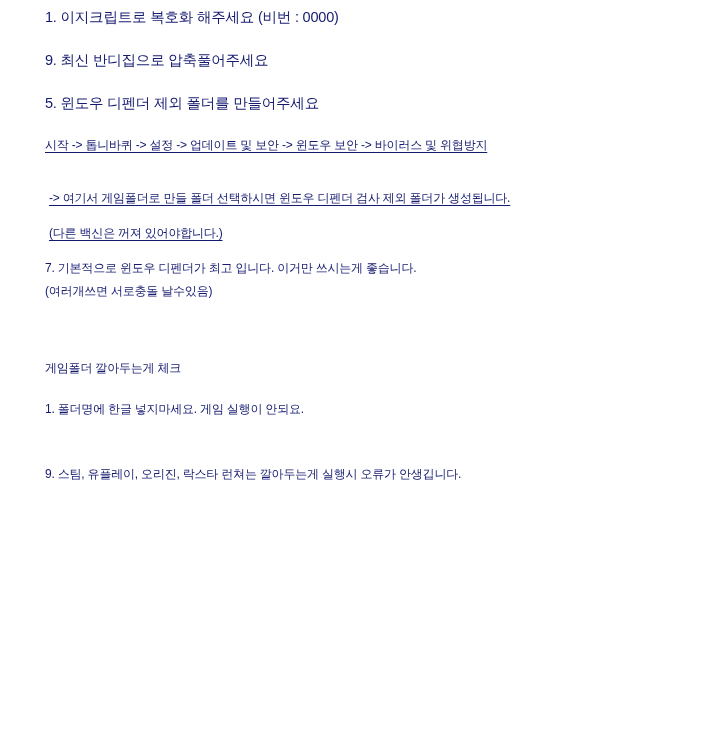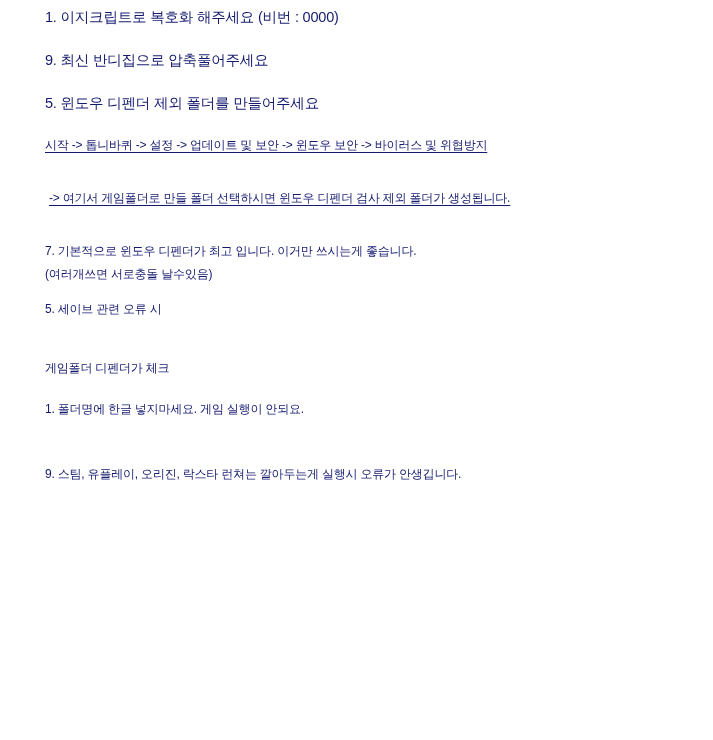--- a/index.html
+++ b/index.html
@@ -57,36 +57,36 @@
   <div class="gap-l"></div>
 
   <div class="line navy s14 underline">시작 -&gt; 톱니바퀴 -&gt; 설정 -&gt; 업데이트 및 보안 -&gt; 윈도우 보안 -&gt; 바이러스 및 위협방지</div>
   <div class="gap-m"></div>
 
   <div class="gap-m"></div>
 
   <div class="line navy s14 underline indent1">-&gt; 여기서 게임폴더로 만들 폴더 선택하시면 윈도우 디펜더 검사 제외 폴더가 생성됩니다.</div>
   <div class="gap-m"></div>
 
+  <div class="line navy s14 underline indent1">(다른 백신은 꺼져 있어야합니다.)</div>
   <div class="gap-m"></div>
 
   <div class="line navy s14">7. 기본적으로 윈도우 디펜더가 최고 입니다. 이거만 쓰시는게 좋습니다.</div>
   <div class="gap-xs"></div>
 
   <div class="line navy s14">(여러개쓰면 서로충돌 날수있음)</div>
   <div class="gap-xs"></div>
 
   <div class="gap-s"></div>
 
-  <div class="line navy s14">5. 세이브 관련 오류 시</div>
   <div class="gap-l"></div>
 
   <div class="gap-m"></div>
 
-  <div class="line navy s14">게임폴더 디펜더가 체크</div>
+  <div class="line navy s14">게임폴더 깔아두는게 체크</div>
   <div class="gap-l"></div>
 
   <div class="line navy s14">1. 폴더명에 한글 넣지마세요. 게임 실행이 안되요.</div>
   <div class="gap-l"></div>
 
   <div class="gap-l"></div>
 
   <div class="line navy s14">9. 스팀, 유플레이, 오리진, 락스타 런쳐는 깔아두는게 실행시 오류가 안생깁니다.</div>
 
 </div>

